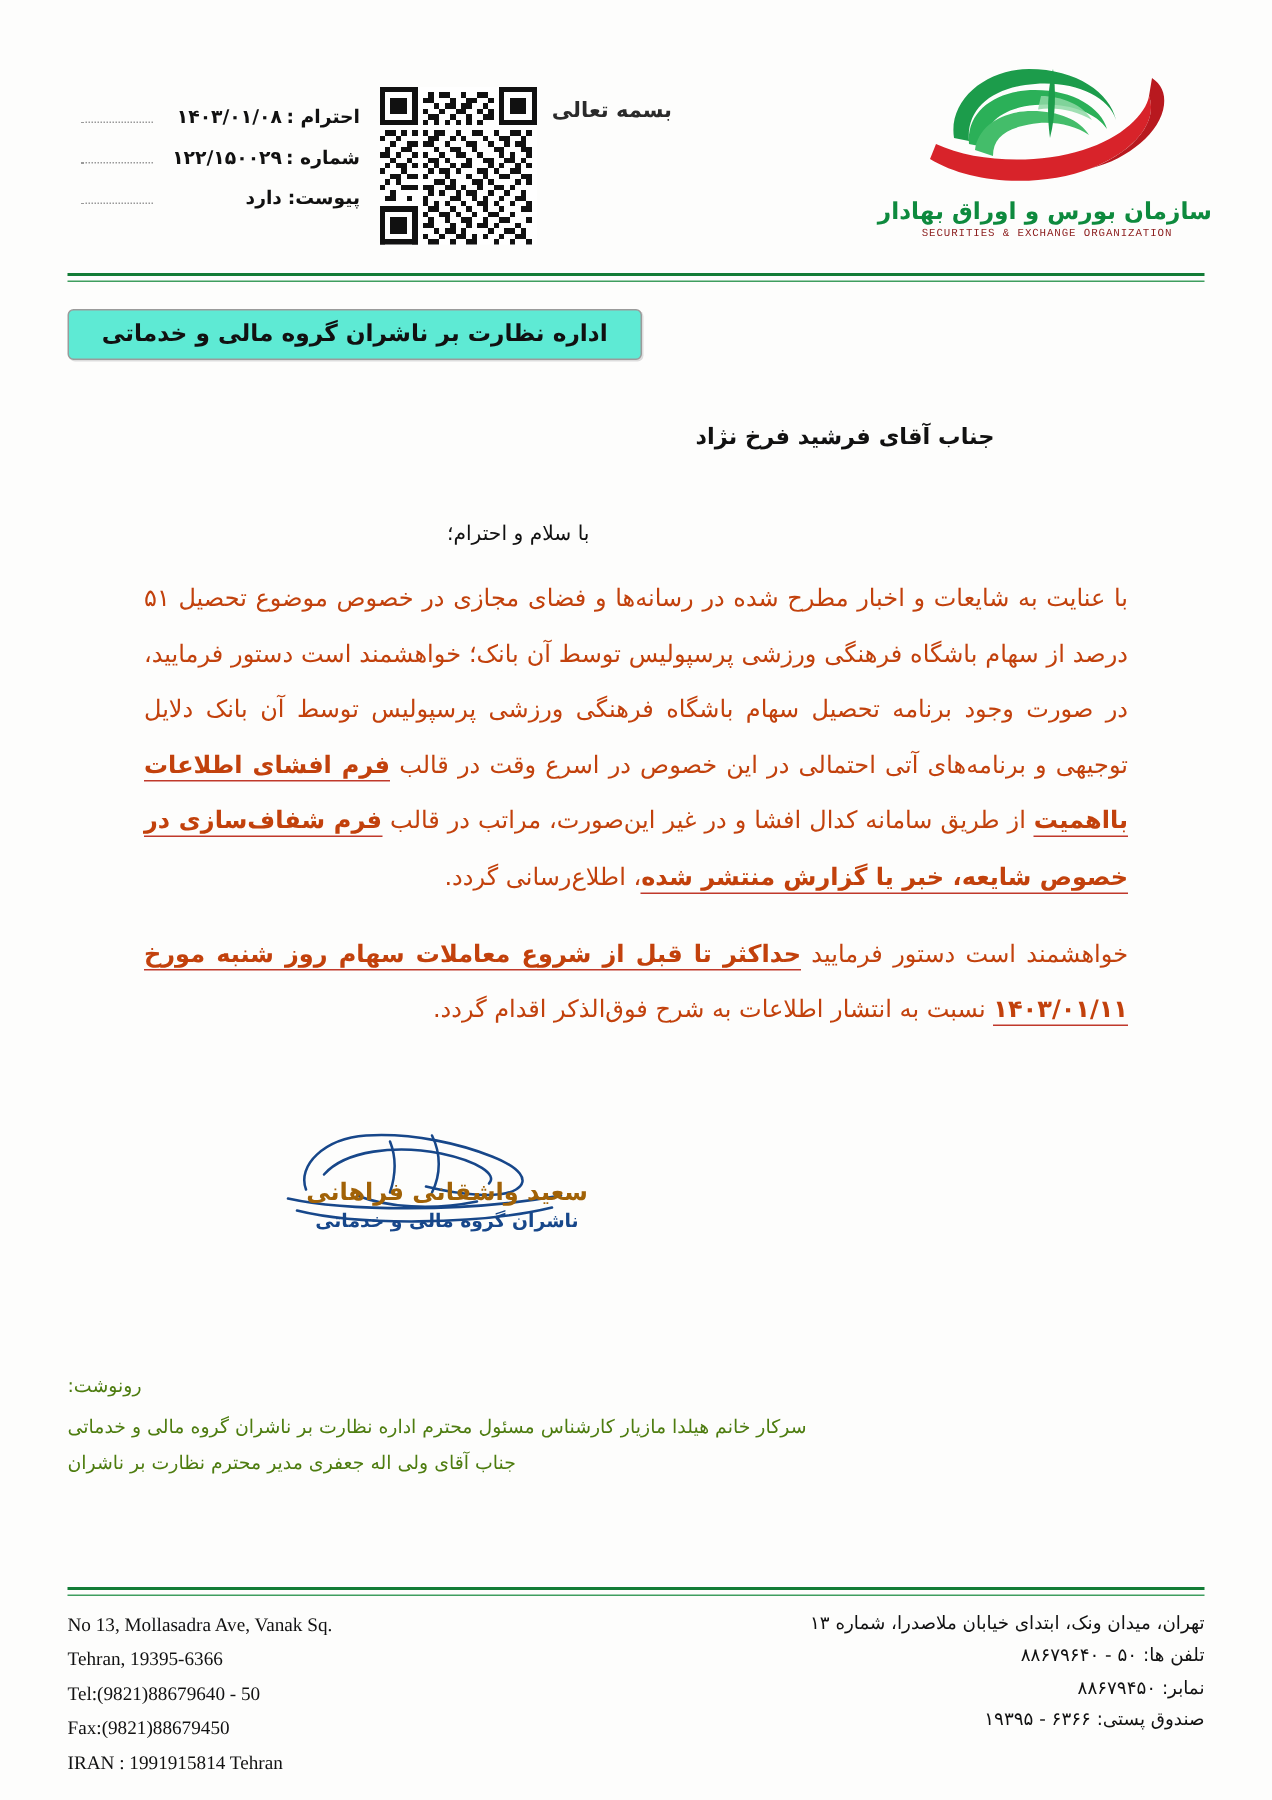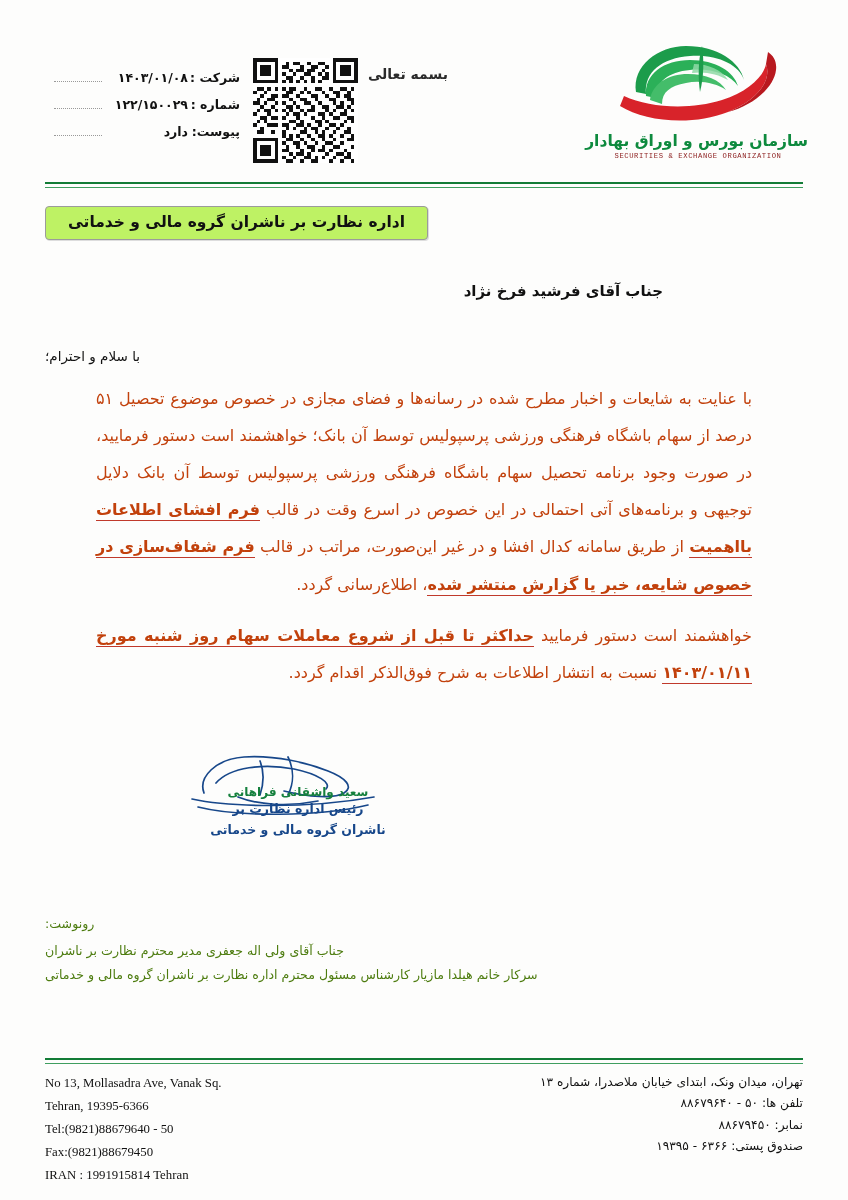--- a/index.html
+++ b/index.html
@@ -141,21 +141,21 @@
     top: 206px;
     right: 420px;
     left: 45px;
     border: 1.5px solid #9b9b9b;
     border-radius: 4px;
     padding: 6px 10px 8px 10px;
     text-align: center;
     font-size: 15.5px;
     font-weight: bold;
     color: #111;
-    background: #bef264;
+    background: #5eead4;
     box-shadow: 1px 1px 0 #ddd;
   }
 
   
   .addr {
     position: absolute;
     right: 45px;
     left: 45px;
     text-align: right;
     font-weight: bold;
@@ -163,21 +163,21 @@
     color: #111;
   }
   #addr1 { top: 282px; padding-right: 140px; }
   #addr2 { top: 312px; padding-right: 140px; }
 
   .salutation {
     position: absolute;
     top: 348px;
     right: 45px;
     left: 45px;
-    text-align: left;
+    text-align: right;
     padding-right: 410px;
     font-size: 13.5px;
     color: #111;
   }
 
   .body-text {
     position: absolute;
     top: 380px;
     right: 96px;
     left: 96px;
@@ -193,23 +193,23 @@
   
   .sig {
     position: absolute;
     top: 745px;
     right: 420px;
     width: 260px;
     text-align: center;
   }
   .sig-scribble { height: 66px; position: relative; }
   .sig-name {
-    font-size: 12px;
-    font-weight: bold;
-    color: #15803d;
+    font-size: 16px;
+    font-weight: bold;
+    color: #a16207;
     margin-top: -26px;
     position: relative;
     z-index: 3;
   }
   .sig-title {
     font-size: 12.5px;
     font-weight: bold;
     color: #17478a;
     line-height: 1.65;
     position: relative;
@@ -509,21 +509,21 @@
           <rect x="16" y="28" width="2" height="1"></rect>
             <rect x="21" y="28" width="1" height="1"></rect>
           <rect x="24" y="28" width="1" height="1"></rect>
             <rect x="27" y="28" width="1" height="1"></rect>
         </g>
       </svg>
     </div>
 
     <div class="meta">
       <div class="meta-row">
-        <span class="meta-label">شرکت :</span>
+        <span class="meta-label">احترام :</span>
         <span class="meta-value">۱۴۰۳/۰۱/۰۸</span>
         <span class="meta-dots"></span>
       </div>
       <div class="meta-row">
         <span class="meta-label">شماره :</span>
         <span class="meta-value">۱۲۲/۱۵۰۰۲۹</span>
         <span class="meta-dots"></span>
       </div>
       <div class="meta-row">
         <span class="meta-label">پیوست:</span>
@@ -554,28 +554,27 @@
           <path d="M48 46 C62 30, 96 26, 126 32 C150 37, 164 46, 158 52"></path>
           <path d="M24 62 C60 70, 140 72, 206 60"></path>
           <path d="M70 60 C90 68, 120 70, 150 64"></path>
           <path d="M92 24 C96 34, 96 46, 92 58"></path>
           <path d="M120 20 C126 32, 126 46, 120 58"></path>
           <path d="M30 70 C70 80, 150 80, 200 68"></path>
         </g>
       </svg>
     </div>
     <div class="sig-name">سعید واشقانی فراهانی</div>
-    <div class="sig-title">رئیس اداره نظارت بر</div>
     <div class="sig-title">ناشران گروه مالی و خدماتی</div>
   </div>
 
   <div class="cc">
     <div class="cc-head">رونوشت:</div>
+    <div>سرکار خانم هیلدا مازیار کارشناس مسئول محترم اداره نظارت بر ناشران گروه مالی و خدماتی</div>
     <div>جناب آقای ولی اله جعفری مدیر محترم نظارت بر ناشران</div>
-    <div>سرکار خانم هیلدا مازیار کارشناس مسئول محترم اداره نظارت بر ناشران گروه مالی و خدماتی</div>
   </div>
 
   <div class="rule" id="rule-bot"></div>
   <div class="rule thin" id="rule-bot2"></div>
 
   <div class="footer">
     <div class="footer-fa">
       <div class="f-row">تهران، میدان ونک، ابتدای خیابان ملاصدرا، شماره ۱۳</div>
       <div class="f-row">تلفن ها: ۵۰ - ۸۸۶۷۹۶۴۰</div>
       <div class="f-row">نمابر: ۸۸۶۷۹۴۵۰</div>

